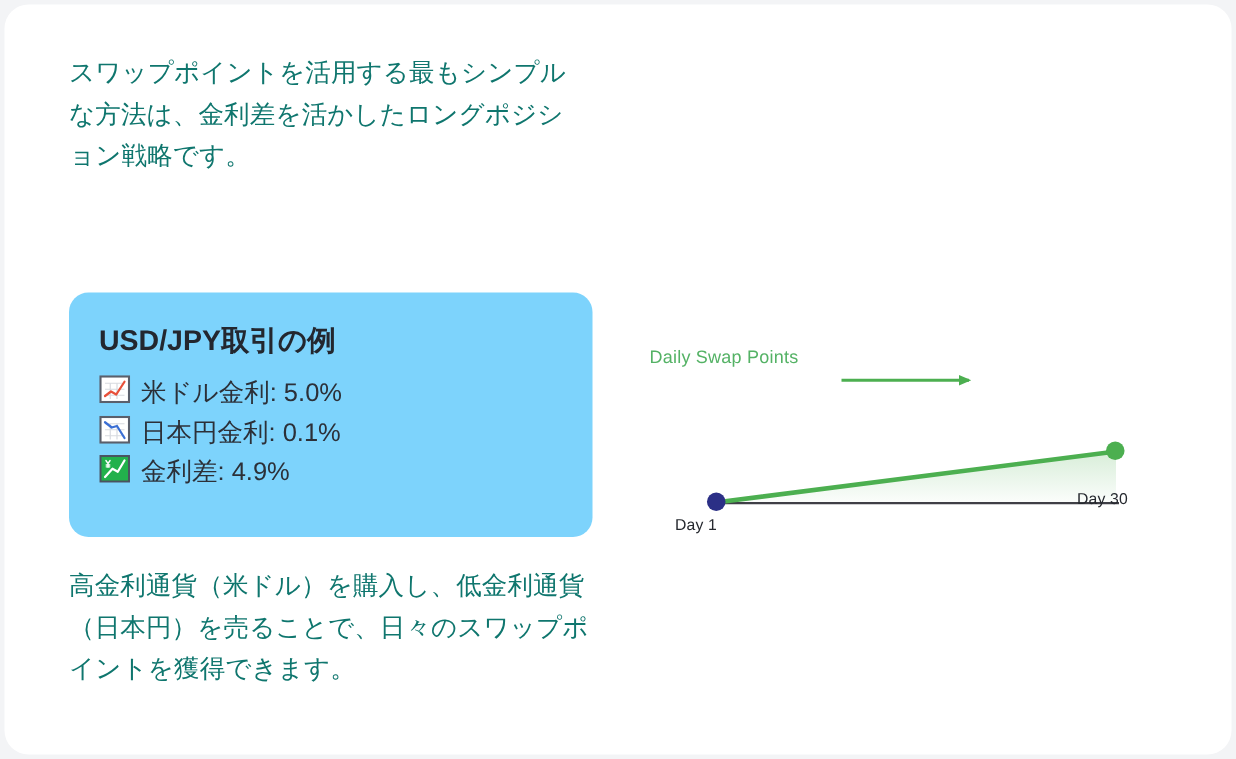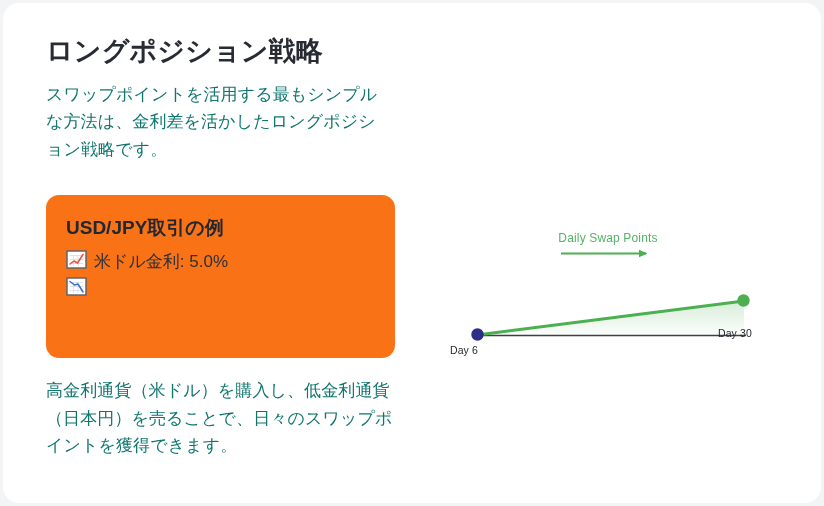--- a/index.html
+++ b/index.html
@@ -59,21 +59,21 @@
     width: 347px;
   }
 
   
   #example-card {
     position: absolute;
     left: 43px;
     top: 192px;
     width: 349px;
     height: 163px;
-    background: #f97316;
+    background: #7dd3fc;
     border-radius: 13px;
     box-sizing: border-box;
     padding: 21px 20px 18px 20px;
   }
   #example-card-title {
     font-size: 19px;
     font-weight: bold;
     color: #23272f;
     margin: 0 0 8px 0;
     line-height: 1.3;
@@ -119,42 +119,40 @@
     top: 210px;
     width: 350px;
     height: 160px;
   }
   #chart-svg { display: block; }
   #swap-annotation-label {
     position: absolute;
     left: 0;
     top: 18px;
     width: 350px;
-    text-align: center;
     font-size: 12px;
     color: #54b265;
     letter-spacing: 0.15px;
   }
   .axis-tick-label {
     position: absolute;
     font-size: 10.5px;
     color: #25282e;
     letter-spacing: 0.1px;
   }
   #axis-label-start { left: 17px; top: 131px; }
   #axis-label-end   { left: 285px; top: 114px; }
 </style>
 </head>
 <body>
 
 <div id="page-panel">
   <div id="content-columns">
 
     <div id="left-column">
-      <h1 id="page-title">ロングポジション戦略</h1>
       <p id="intro-paragraph" class="body-paragraph">スワップポイントを活用する最もシンプルな方法は、金利差を活かしたロングポジション戦略です。</p>
     </div>
 
     <div id="example-card">
       <div id="example-card-title">USD/JPY取引の例</div>
 
       <ul id="rate-list">
 
         <li class="rate-item">
           <span class="rate-icon">
@@ -170,22 +168,33 @@
 
         <li class="rate-item">
           <span class="rate-icon">
             <svg width="21" height="19" viewBox="0 0 21 19" xmlns="http://www.w3.org/2000/svg">
               <rect x="1" y="1" width="19" height="17" fill="#ffffff" stroke="#5a5f6b" stroke-width="1.4"></rect>
               <path d="M4 5.5 H17 M4 9.5 H17 M4 13.5 H17" stroke="#d7dae0" stroke-width="0.8"></path>
               <path d="M7.5 5.5 V16 M12 5.5 V16" stroke="#d7dae0" stroke-width="0.8"></path>
               <polyline points="4,4.5 8.5,8 12,7 17,15" fill="none" stroke="#3b6fd4" stroke-width="1.5" stroke-linejoin="round" stroke-linecap="round"></polyline>
             </svg>
           </span>
+          <span class="rate-label">日本円金利: 0.1%</span>
         </li>
 
+        <li class="rate-item">
+          <span class="rate-icon">
+            <svg width="21" height="19" viewBox="0 0 21 19" xmlns="http://www.w3.org/2000/svg">
+              <rect x="1" y="1" width="19" height="17" fill="#22b14c" stroke="#4a5260" stroke-width="1.3"></rect>
+              <polyline points="4,15 9,9.5 12.5,11.5 17,4" fill="none" stroke="#ffffff" stroke-width="1.5" stroke-linejoin="round" stroke-linecap="round"></polyline>
+              <path d="M4.6 4 L6 6 L7.4 4 M6 6 V8.5 M4.8 7 H7.2 M4.8 8.2 H7.2" stroke="#ffffff" stroke-width="0.9" fill="none" stroke-linecap="round"></path>
+            </svg>
+          </span>
+          <span class="rate-label">金利差: 4.9%</span>
+        </li>
 
       </ul>
     </div>
 
     <p id="outro-paragraph" class="body-paragraph">高金利通貨（米ドル）を購入し、低金利通貨（日本円）を売ることで、日々のスワップポイントを獲得できます。</p>
 
     <div id="chart-area">
 
       <div id="swap-annotation-label">Daily Swap Points</div>
 
@@ -205,18 +214,18 @@
         <polygon points="44,122 311,88 311,122" fill="url(#area-gradient)"></polygon>
 
         <line x1="43" y1="122.4" x2="313" y2="122.4" stroke="#3f3f46" stroke-width="1.5"></line>
 
         <polyline points="44,122 311,88" fill="none" stroke="#4caf50" stroke-width="3.1" stroke-linecap="round" stroke-linejoin="round"></polyline>
 
         <circle cx="44.5" cy="121.5" r="6.2" fill="#2b2f86"></circle>
         <circle cx="310.5" cy="87.5" r="6.2" fill="#4caf50"></circle>
       </svg>
 
-      <span id="axis-label-start" class="axis-tick-label">Day 6</span>
+      <span id="axis-label-start" class="axis-tick-label">Day 1</span>
       <span id="axis-label-end" class="axis-tick-label">Day 30</span>
     </div>
 
   </div>
 </div>
 
 </body></html>

